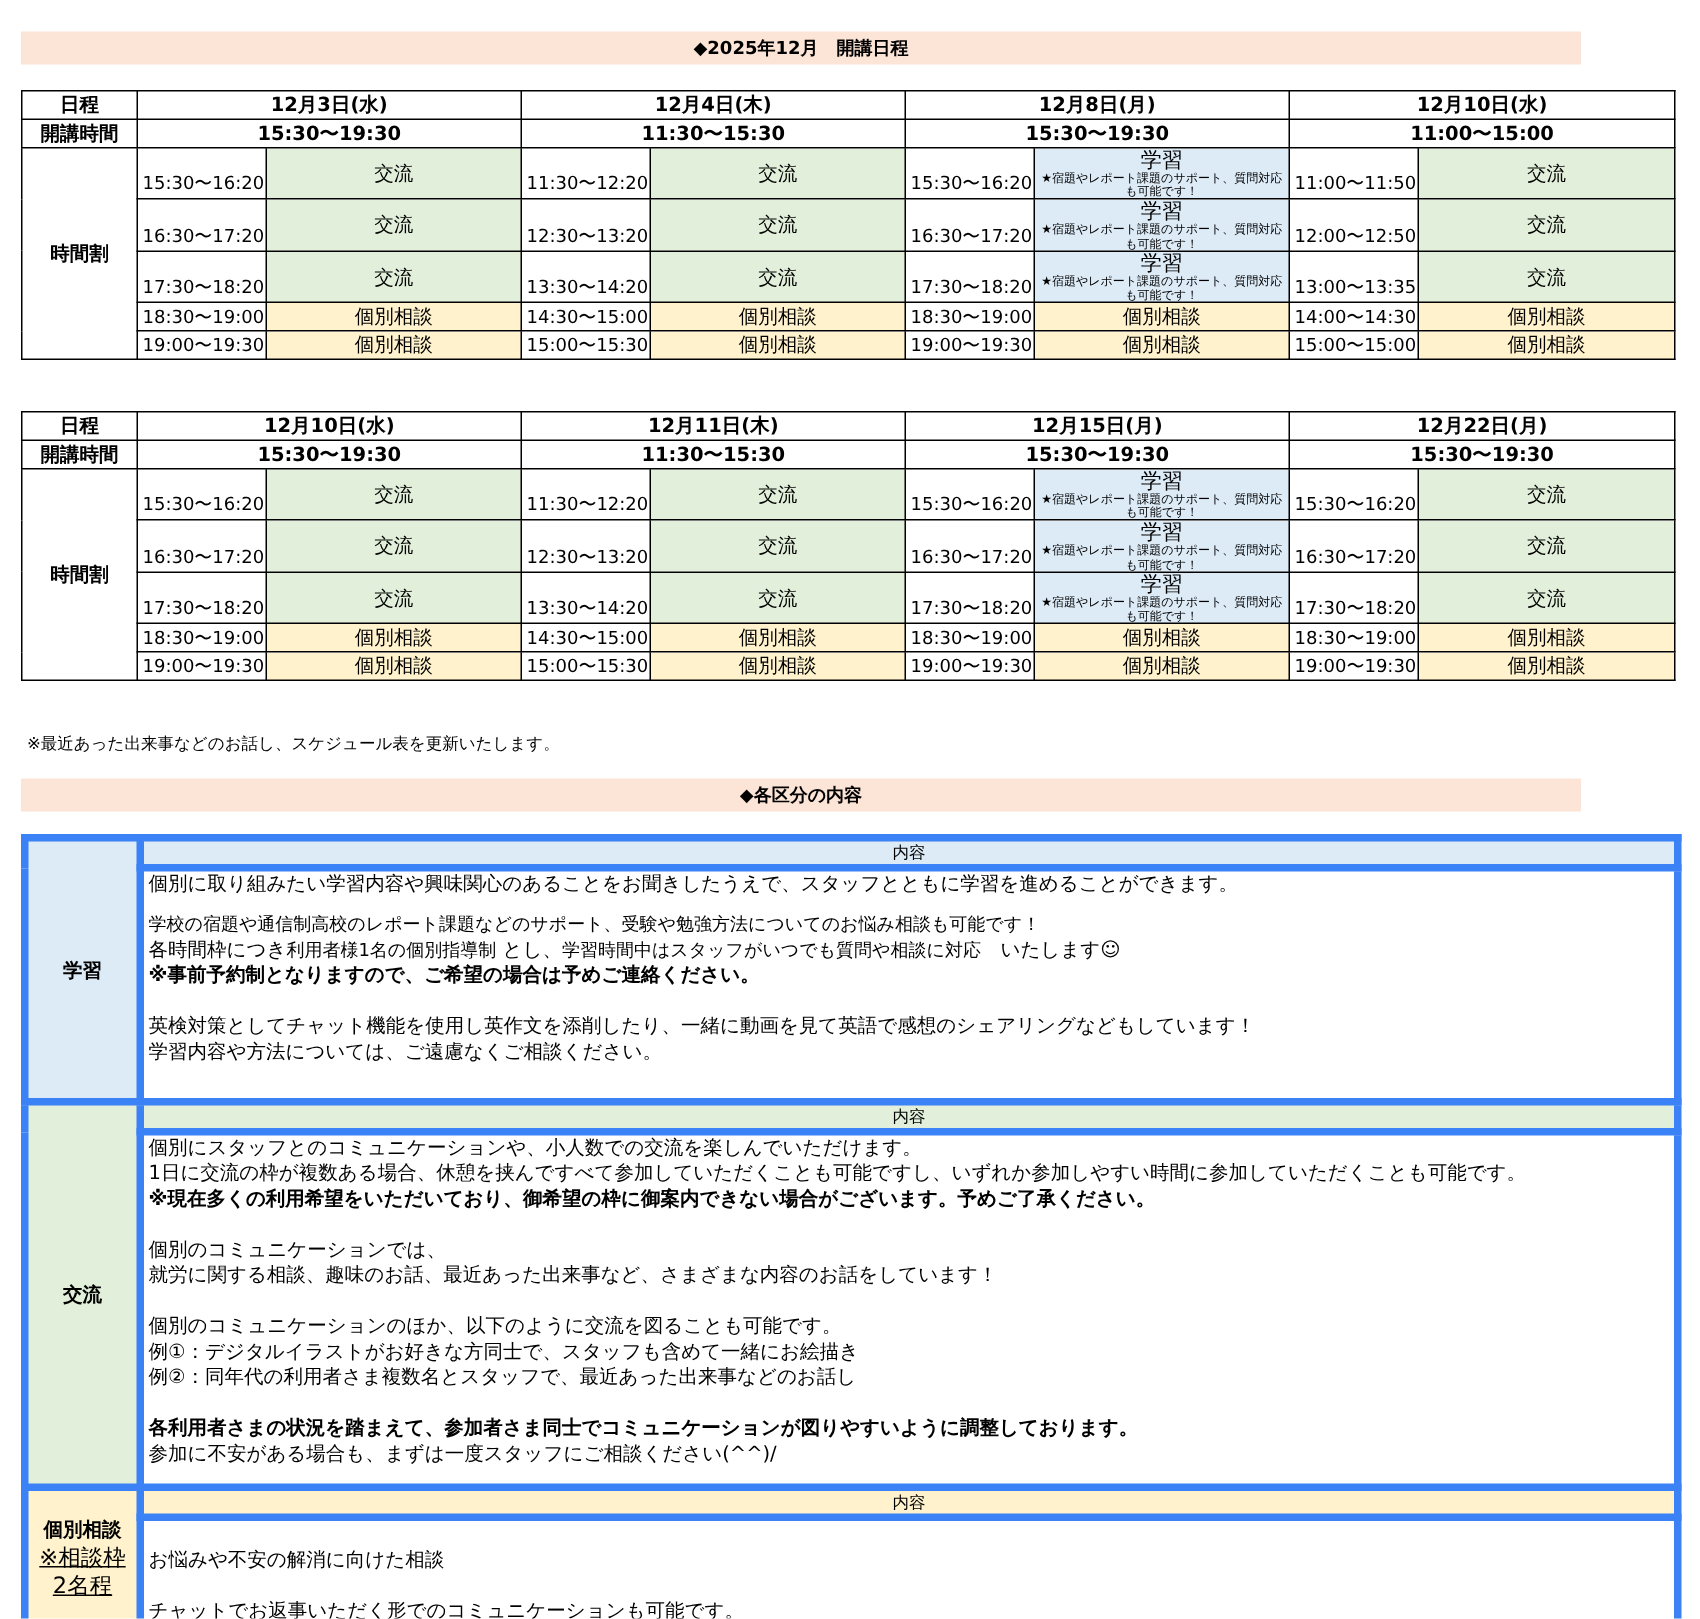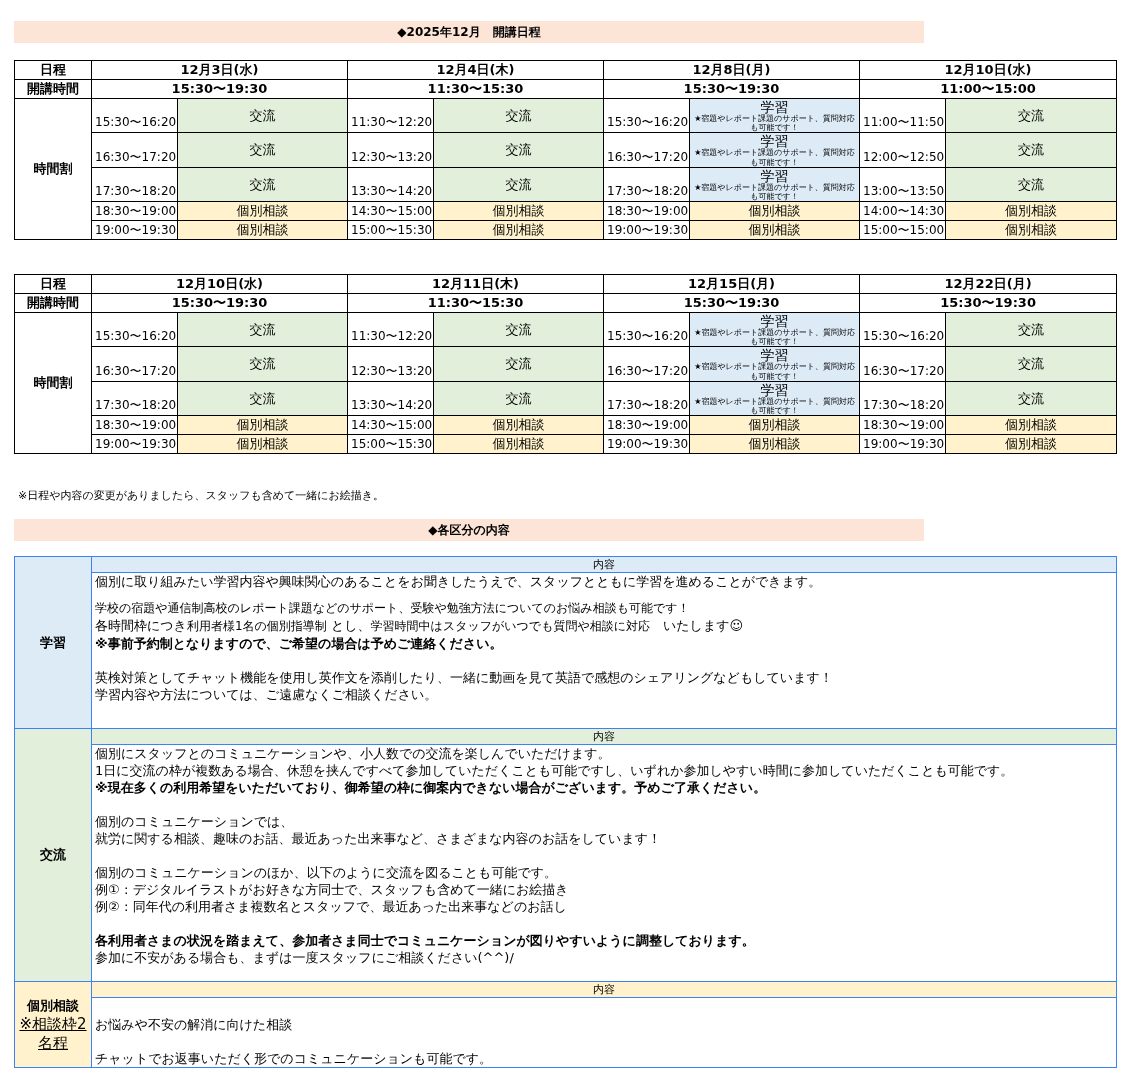--- a/index.html
+++ b/index.html
@@ -2,21 +2,21 @@
 <html><head>
 <meta charset="utf-8">
 <style>
   * { box-sizing: border-box; margin: 0; padding: 0; }
   body {
     width: 1133px; height: 1079px; background: #ffffff;
     font-family: "DejaVu Sans", "Liberation Sans", sans-serif;
     color: #000; position: relative; overflow: hidden;
   }
   .banner {
-    position: absolute; left: 14px; width: 910px; height: 22px;
+    position: absolute; left: 14px; width: 1040px; height: 22px;
     background: #fce4d6; font-weight: bold; font-size: 12px;
     display: flex; align-items: center; justify-content: center;
   }
   table.sched {
     position: absolute; left: 14px; width: 1102px;
     border-collapse: collapse; table-layout: fixed; font-size: 12px; border-radius: 17px;
   }
   table.sched td {
     border: 1px solid #000; padding: 0 3px; height: 19px; overflow: hidden; white-space: nowrap;
   }
@@ -27,21 +27,21 @@
   .kouryu { background: #e2efda; text-align: center; vertical-align: top; font-size: 13px; padding-top: 8px !important; }
   .gakushu { background: #ddebf7; text-align: center; vertical-align: top; line-height: 1; padding-top: 1px !important; }
   .gakushu .t { font-size: 14px; display: block; }
   .gakushu .s { font-size: 8px; display: block; white-space: normal; line-height: 1.15; }
   .kobetsu { background: #fff2cc; text-align: center; font-size: 13px; }
   .note { position: absolute; left: 18px; top: 488px; font-size: 11px; }
   table.content {
     position: absolute; left: 14px; width: 1102px;
     border-collapse: collapse; table-layout: fixed; font-size: 13px;
   }
-  table.content td { border: 1px solid #3b82f6; padding: 0 3px; vertical-align: top; }
+  table.content td { border: 5px solid #3b82f6; padding: 0 3px; vertical-align: top; }
   .cat { text-align: center; vertical-align: middle !important; font-weight: bold; font-size: 13px; }
   .cat small { display: block; font-weight: normal; font-size: 15px; text-decoration: underline; }
   .chead { text-align: center; font-size: 11px; height: 16px; line-height: 15px; }
   .body-cell { line-height: 17px; font-size: 13px; }
   .body-cell p { min-height: 17px; }
   .b { font-weight: bold; }
   .big { font-weight: normal; font-size: 12px; }
   .bg-blue { background: #ddebf7; }
   .bg-green { background: #e2efda; }
   .bg-yellow { background: #fff2cc; }
@@ -108,21 +108,21 @@
   <tr class="tall">
     <td class="tm">17:30〜18:20</td>
     <td class="kouryu">交流</td>
     <td class="tm">13:30〜14:20</td>
     <td class="kouryu">交流</td>
     <td class="tm">17:30〜18:20</td>
     <td class="gakushu">
           <span class="t">学習</span>
           <span class="s">★宿題やレポート課題のサポート、質問対応も可能です！</span>
         </td>
-    <td class="tm">13:00〜13:50</td>
+    <td class="tm">13:00〜13:35</td>
     <td class="kouryu">交流</td>
   </tr>
   <tr>
     <td>18:30〜19:00</td>
     <td class="kobetsu">個別相談</td>
     <td>14:30〜15:00</td>
     <td class="kobetsu">個別相談</td>
     <td>18:30〜19:00</td>
     <td class="kobetsu">個別相談</td>
     <td>14:00〜14:30</td>
@@ -224,21 +224,21 @@
     <td>15:00〜15:30</td>
     <td class="kobetsu">個別相談</td>
     <td>19:00〜19:30</td>
     <td class="kobetsu">個別相談</td>
     <td>19:00〜19:30</td>
     <td class="kobetsu">個別相談</td>
   </tr>
 </tbody>
   </table>
 
-<div class="note">※日程や内容の変更がありましたら、スタッフも含めて一緒にお絵描き。</div>
+<div class="note">※最近あった出来事などのお話し、スケジュール表を更新いたします。</div>
 
 <div class="banner" style="top:519px;">◆各区分の内容</div>
 
 <table class="content" style="top:556px;">
   <colgroup>
       <col style="width:77px">
       <col style="width:1025px">
     </colgroup>
 
   <tbody>

